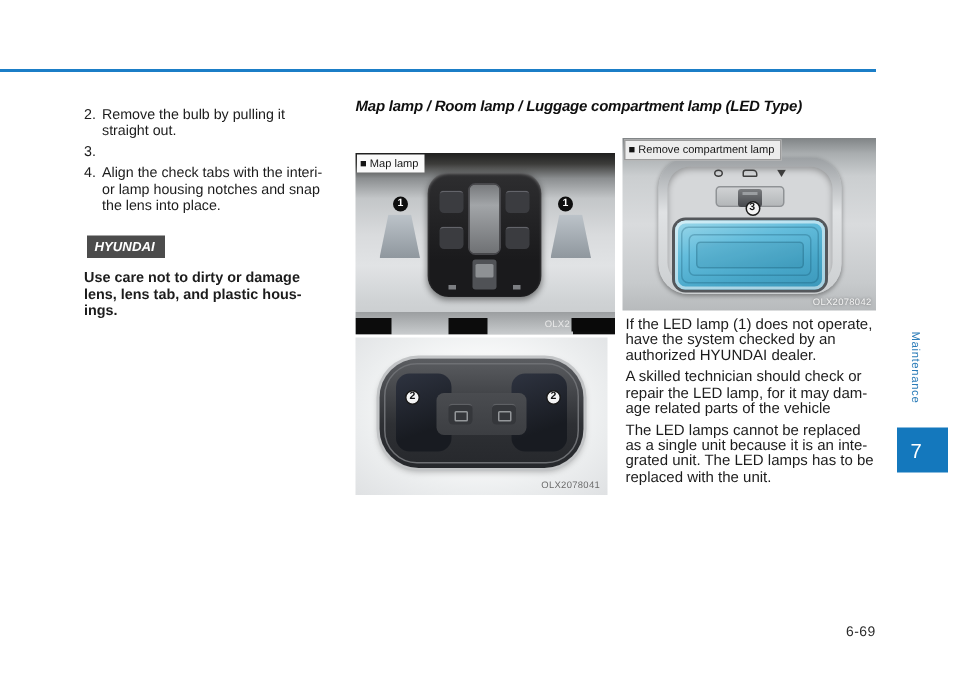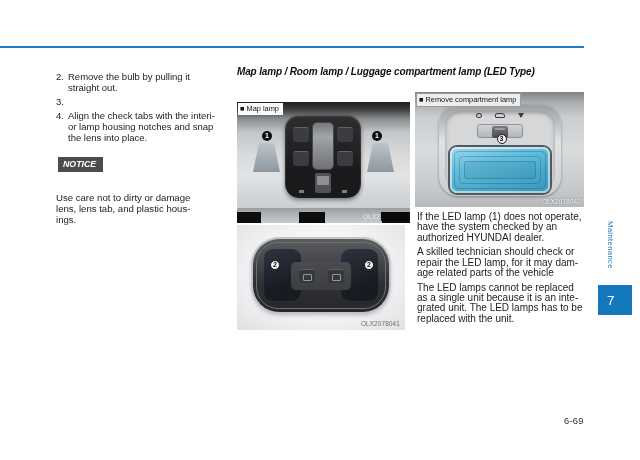--- a/index.html
+++ b/index.html
@@ -13,21 +13,21 @@
 
   
   .left-col { position:absolute; left:56px; top:72px; width:170px; }
   .step { display:flex; margin-bottom:3px; font-size:9.5px; line-height:10.9px; }
   .step .num { width:12px; flex:none; }
   .step .txt { white-space:pre-line; text-align:justify; }
   .notice-badge {
     display:inline-block; margin:11px 0 0 2px; background:#4c4c4c; color:#fff;
     font-style:italic; font-weight:bold; font-size:8.8px; padding:2px 7px 3px 5px;
   }
-  .notice-text { margin-top:20px; font-weight:normal; font-size:9.6px; line-height:11px; white-space:pre-line; }
+  .notice-text { margin-top:8px; font-weight:bold; font-size:9.6px; line-height:11px; white-space:pre-line; }
 
   
   .section-title {
     position:absolute; left:237px; top:66px; width:352px; font-size:10px; font-weight:bold;
     font-style:italic; color:#0f0f0f; white-space:nowrap; letter-spacing:-0.15px;
   }
 
   
   .fig { position:absolute; }
   .scene { position:absolute; overflow:hidden; }
@@ -145,21 +145,21 @@
     </div>
     <div class="step">
       <span class="num">3.</span>
     </div>
     <div class="step">
       <span class="num">4.</span>
       <span class="txt">Align the check tabs with the interi-
 or lamp housing notches and snap
 the lens into place.</span>
     </div>
-    <div class="notice-badge">NOTICE</div>
+    <div class="notice-badge">HYUNDAI</div>
     <p class="notice-text">Use care not to dirty or damage
 lens, lens tab, and plastic hous-
 ings.</p>
   </div>
 
   <h1 class="section-title">Map lamp / Room lamp / Luggage compartment lamp (LED Type)</h1>
 
   <div class="fig fig-map">
     <div class="scene">
       <div class="console">

